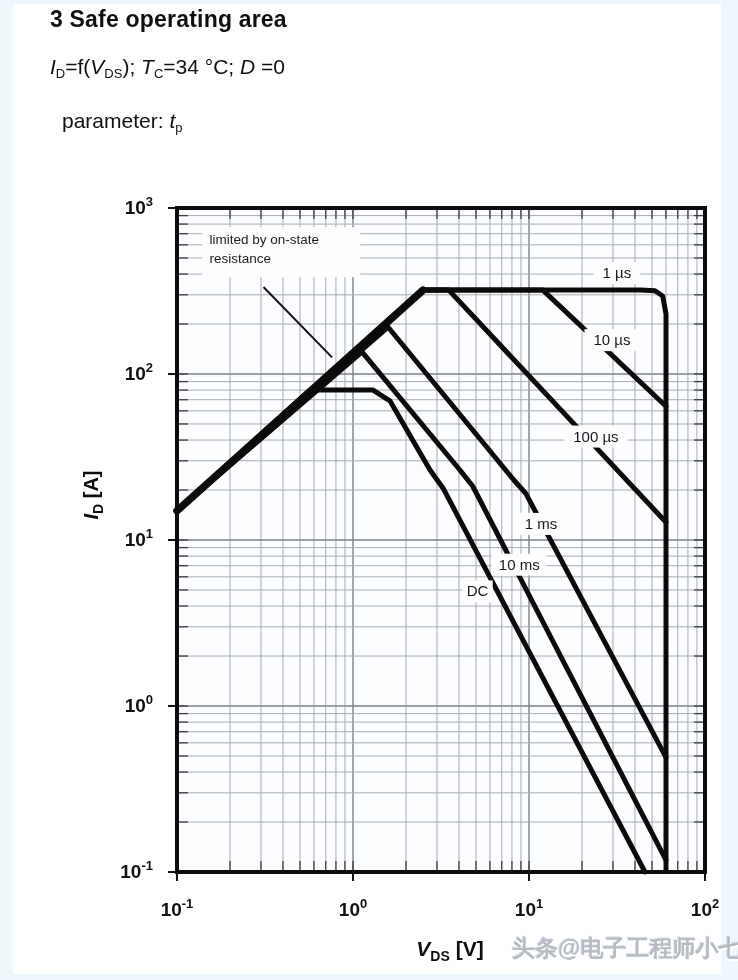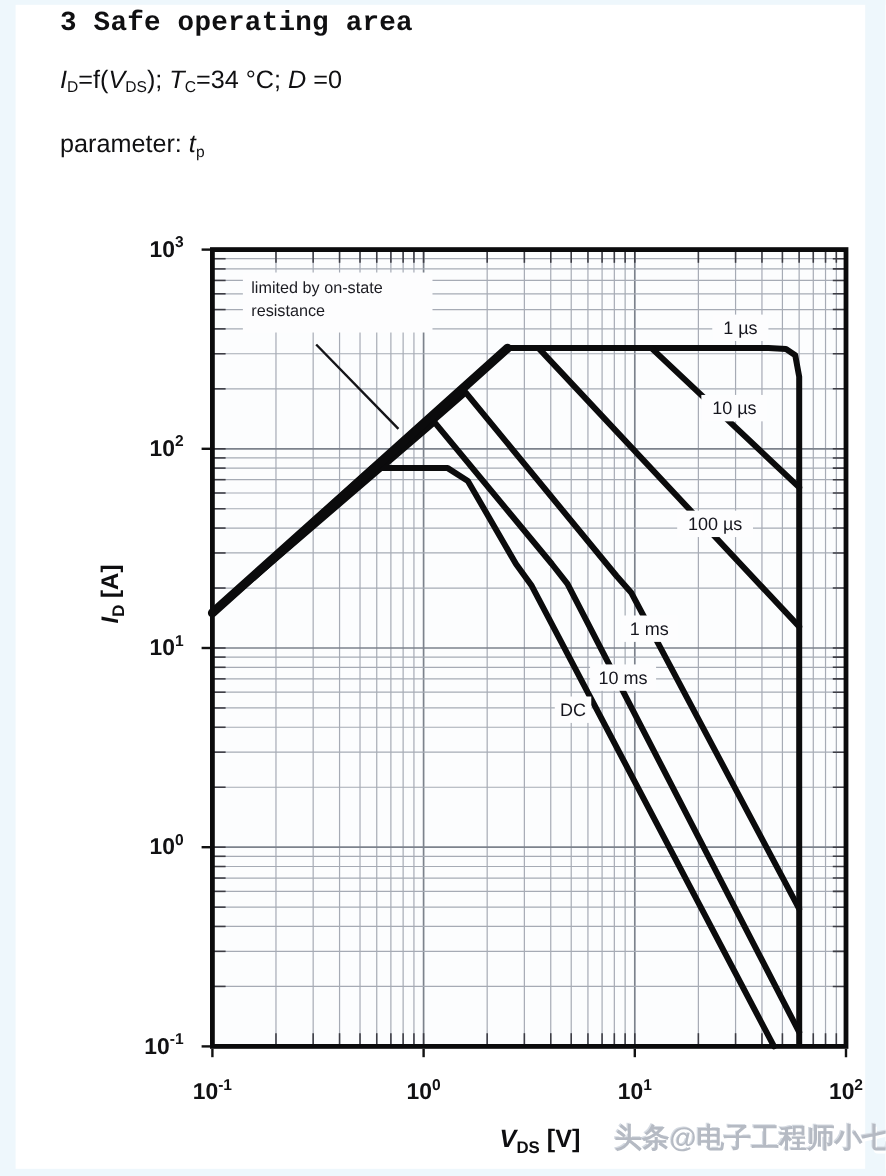--- a/index.html
+++ b/index.html
@@ -4,23 +4,23 @@
 <style>
   html,body{margin:0;padding:0;}
   body{width:738px;height:980px;position:relative;background:#ffffff;
        font-family:"Liberation Sans","DejaVu Sans",sans-serif;overflow:hidden;}
   .edge{position:absolute;z-index:0;}
   .edge.left{left:0;top:0;width:13px;height:980px;}
   .edge.right{right:0;top:0;width:17px;height:980px;}
   .edge.bottom{left:0;bottom:0;width:738px;height:6px;}
   .edge.top{left:0;top:0;width:738px;height:4px;}
   .hdr{position:absolute;left:50px;top:6px;z-index:3;color:#101012;}
-  .hdr .title{font-size:23px;font-weight:700;letter-spacing:.2px;font-family:Liberation Mono, monospace;}
+  .hdr .title{font-size:23px;font-weight:700;letter-spacing:.2px;}
   .hdr .cond{position:absolute;left:0;top:49px;font-size:21px;white-space:nowrap;}
-  .hdr .param{position:absolute;left:0;top:103px;font-size:21px;white-space:nowrap;}
+  .hdr .param{position:absolute;left:12px;top:103px;font-size:21px;white-space:nowrap;}
   .seg-i{font-style:italic;}
   .seg-sub{font-size:13px;vertical-align:-4px;}
   svg.chart{position:absolute;left:0;top:0;z-index:2;}
   .wm{position:absolute;left:512px;top:933px;z-index:4;font-size:23px;font-weight:700;
       letter-spacing:0px;white-space:nowrap;
       text-shadow:1px 2px 0 #ffffff,-1px -1px 0 #d6dbe2;}
 </style>
 </head>
 <body>
 

